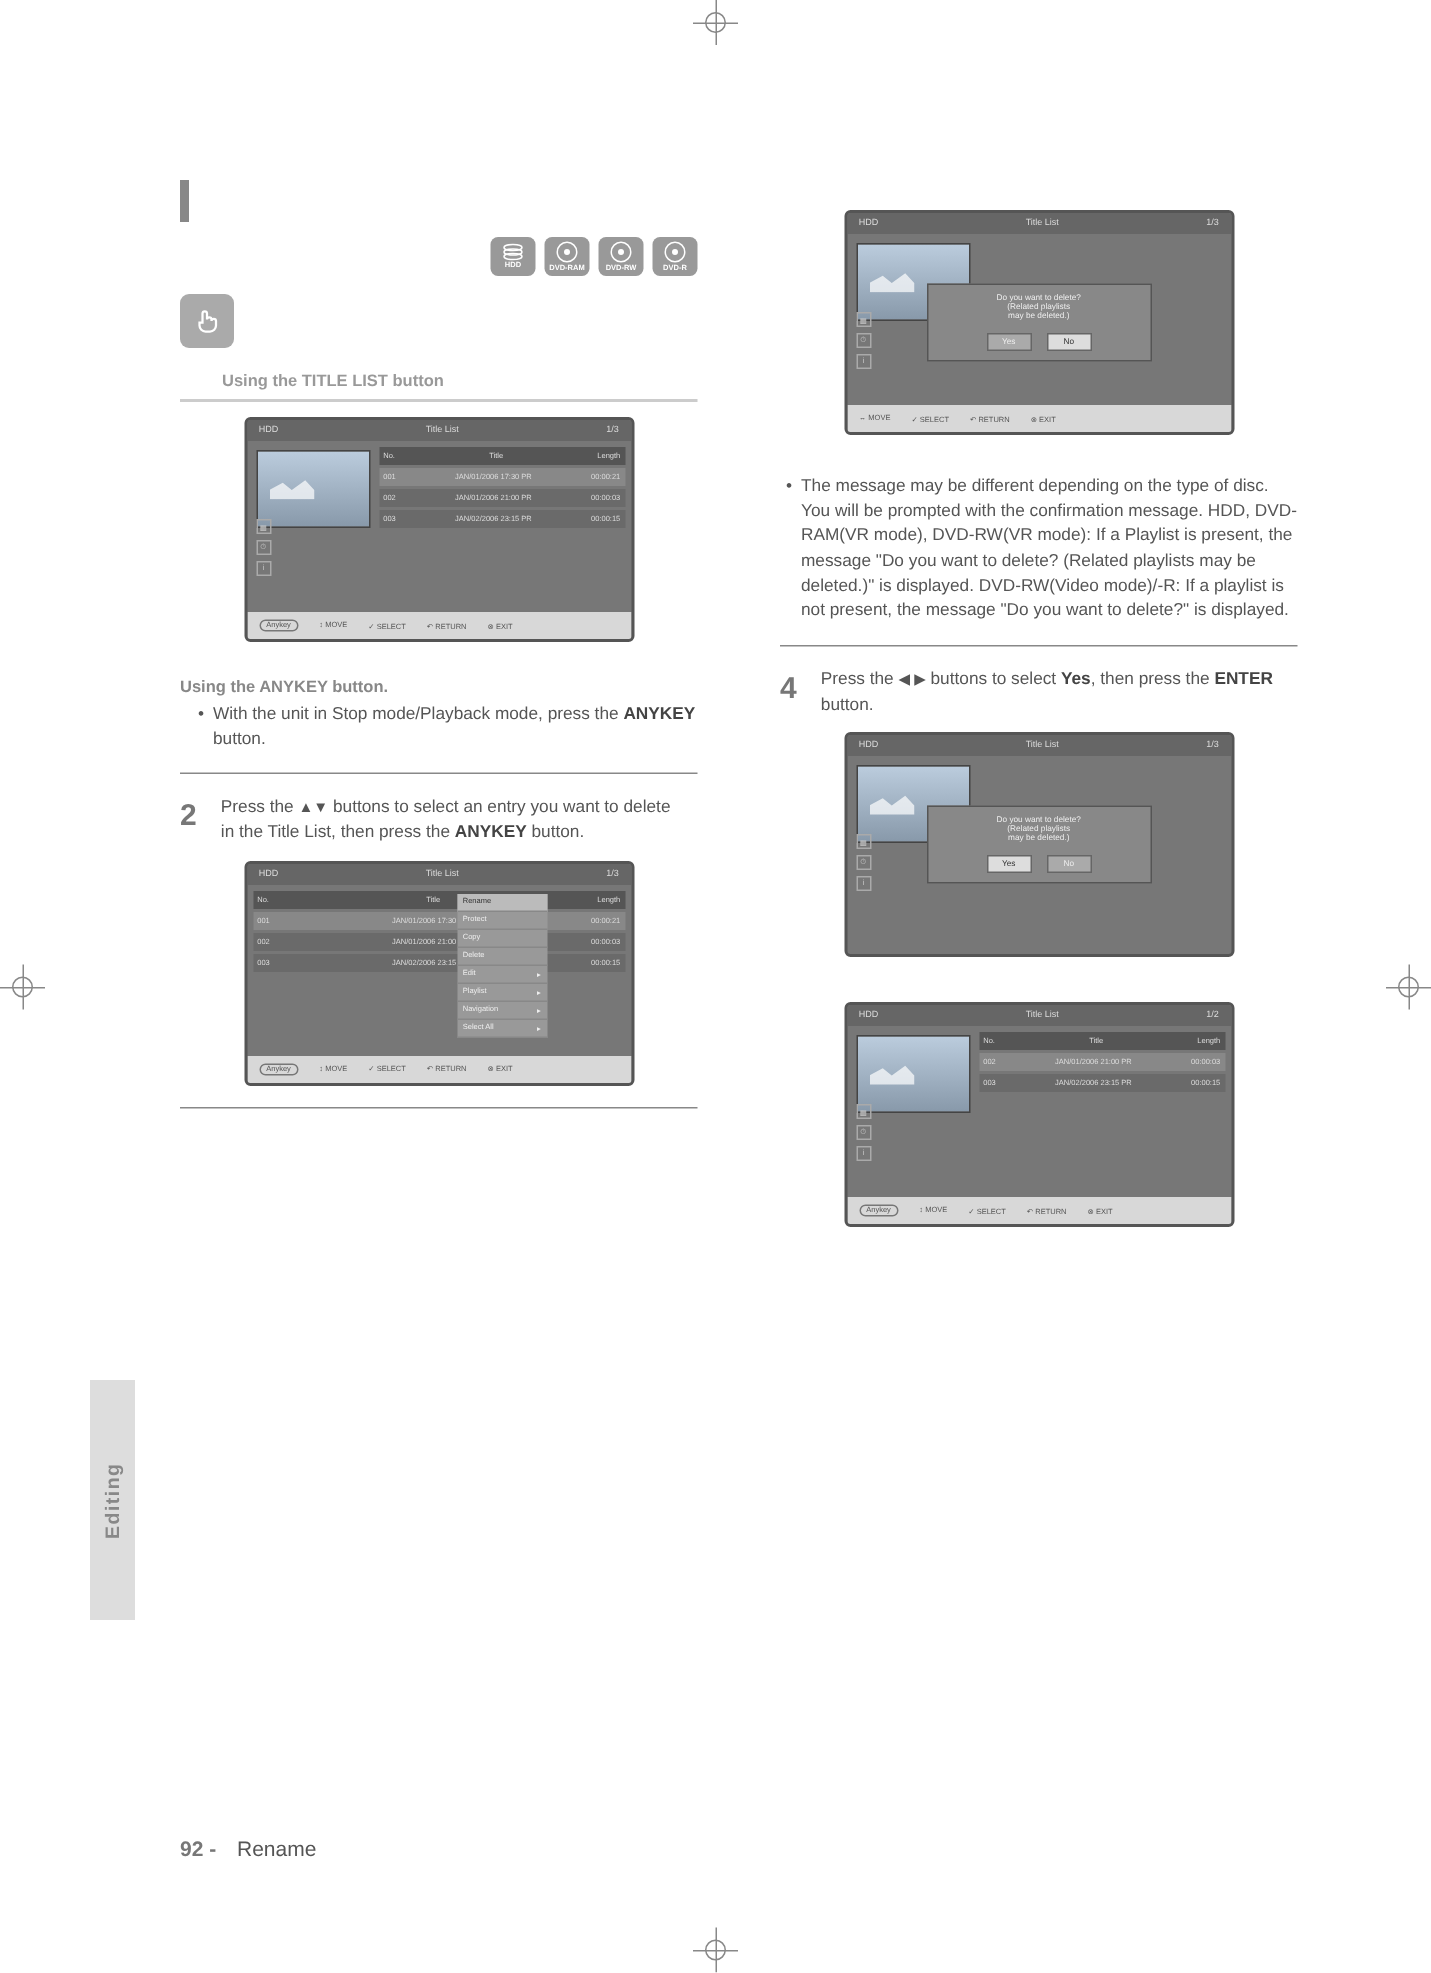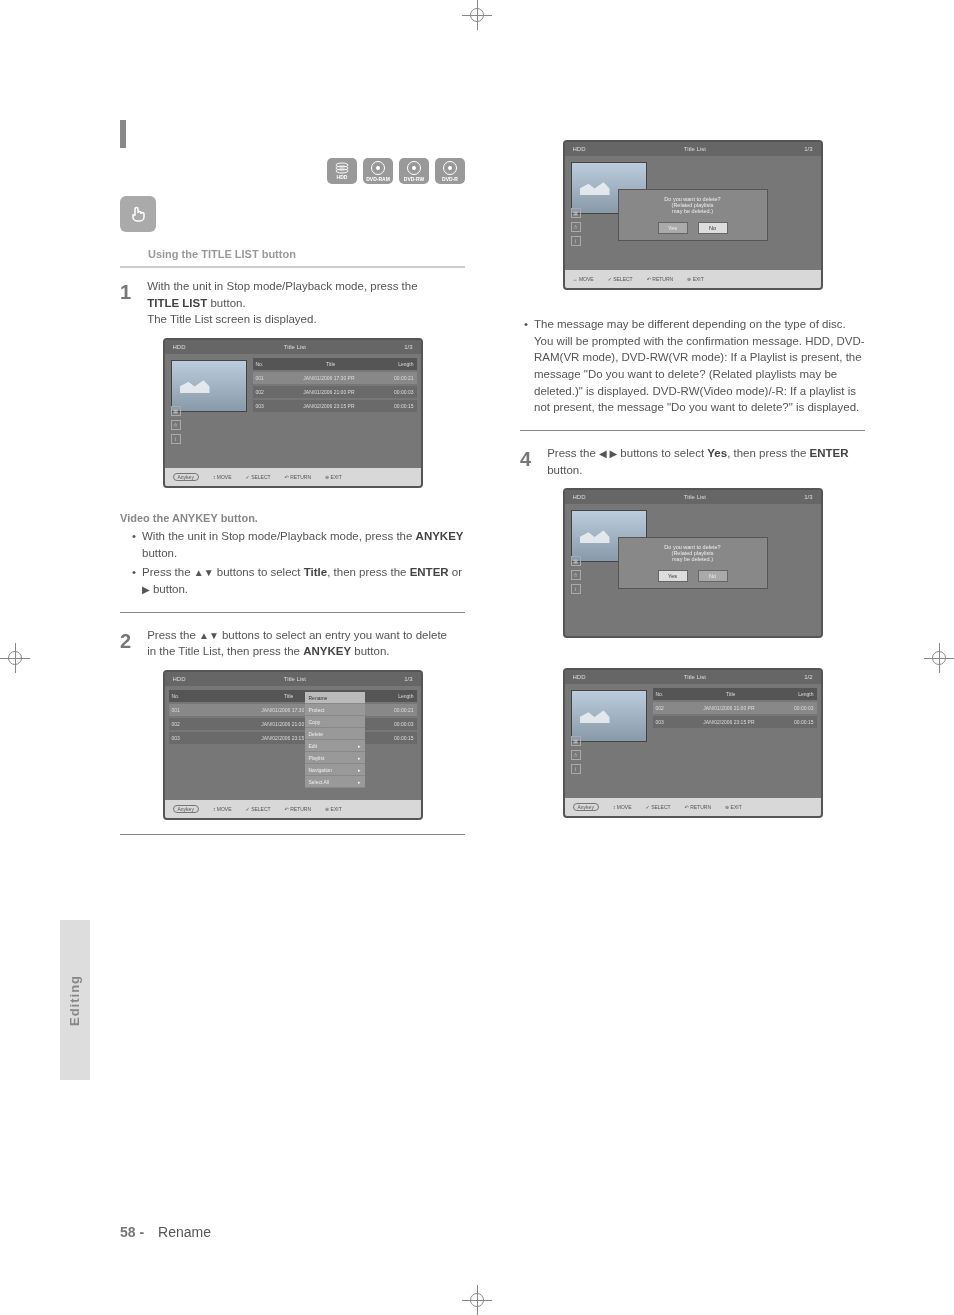--- a/index.html
+++ b/index.html
@@ -189,27 +189,20 @@
 
     <div class="hand-icon">
       <svg width="20" height="20" viewBox="0 0 20 20" fill="none" stroke="#fff" stroke-width="1.5">
           <path d="M7 11 V5 a1.5 1.5 0 0 1 3 0 V9 a1.5 1.5 0 0 1 3 0 v1 a1.5 1.5 0 0 1 3 0 v3 a4 4 0 0 1 -4 4 H9 a4 4 0 0 1 -4 -4 v-2 z"></path>
         </svg>
     </div>
 
     <div class="section-head">Using the TITLE LIST button</div>
     <hr class="hr">
 
-    <div class="step">
-      <span class="numbox">1</span>
-      <span class="step-body">
-        <span>With the unit in Stop mode/Playback mode, press the </span><span class="bold">TITLE LIST</span><span> button.</span><br>
-        <span>The Title List screen is displayed.</span>
-      </span>
-    </div>
 
     <div class="screenshot">
       <div class="titlebar">
           <span>HDD</span>
           <span>Title List</span>
           <span>1/3</span>
         </div>
       <div class="body">
         <div>
           <div class="thumb"></div>
@@ -244,28 +237,25 @@
       </div>
       <div class="footer">
           <span class="anykey">Anykey</span>
           <span>↕ <span>MOVE</span></span>
           <span>✓ <span>SELECT</span></span>
           <span>↶ <span>RETURN</span></span>
           <span>⊗ <span>EXIT</span></span>
         </div>
     </div>
 
-    <div class="label-using">Video the ANYKEY button.</div>
+    <div class="label-using">Using the ANYKEY button.</div>
 
     <div class="bullet-block">
       <span class="b">
         <span>With the unit in Stop mode/Playback mode, press the </span><span class="bold">ANYKEY</span><span> button.</span>
-      </span>
-      <span class="b">
-        <span>Press the </span><span class="arrow">▲▼</span><span> buttons to select </span><span class="bold">Title</span><span>, then press the </span><span class="bold">ENTER</span><span> or </span><span class="arrow">▶</span><span> button.</span>
       </span>
     </div>
 
     <hr class="hr-thin">
 
     <div class="step">
       <span class="numbox">2</span>
       <span class="step-body">
         <span>Press the </span><span class="arrow">▲▼</span><span> buttons to select an entry you want to delete in the Title List, then press the </span><span class="bold">ANYKEY</span><span> button.</span>
       </span>
@@ -466,17 +456,17 @@
           <span>↕ <span>MOVE</span></span>
           <span>✓ <span>SELECT</span></span>
           <span>↶ <span>RETURN</span></span>
           <span>⊗ <span>EXIT</span></span>
         </div>
     </div>
 
   </div>
 
   <div class="footer-page">
-    <span class="pn">58 -</span>
+    <span class="pn">92 -</span>
     <span>Rename</span>
   </div>
 
 </div>
 
 </body></html>

